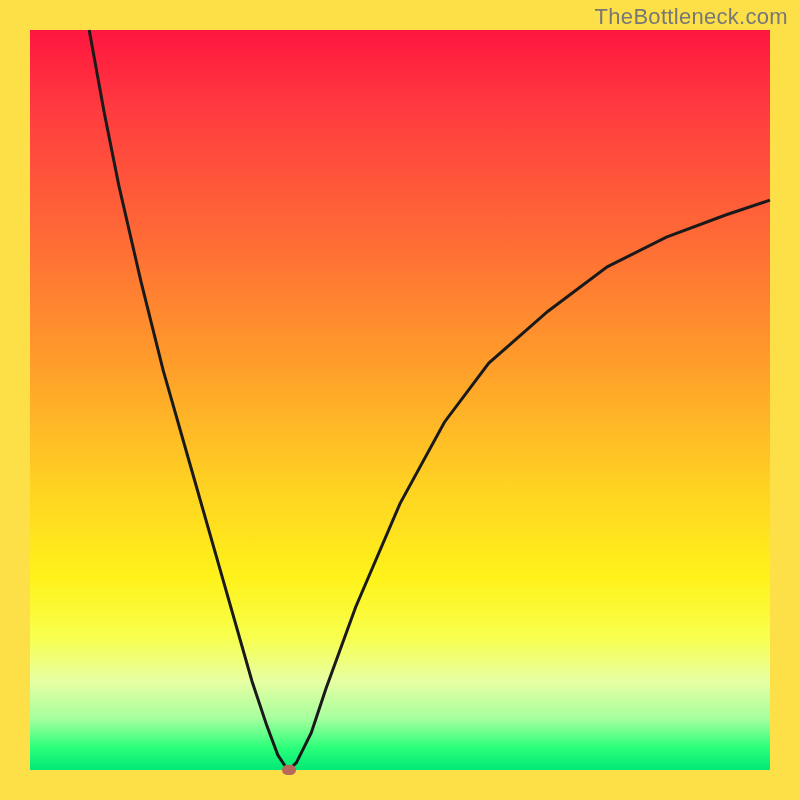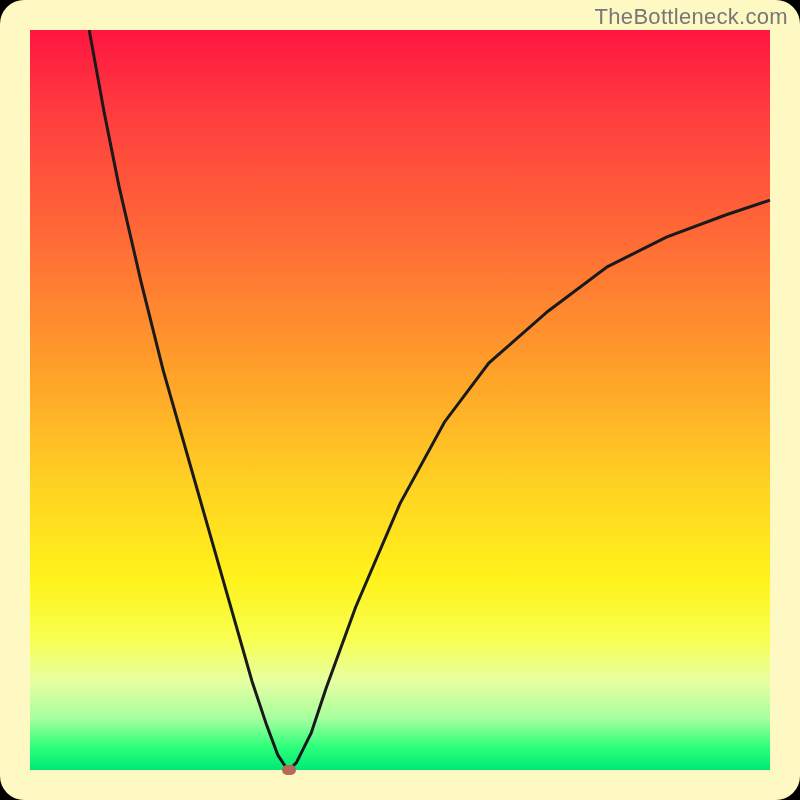--- a/index.html
+++ b/index.html
@@ -10,22 +10,21 @@
     background: #000;
     overflow: hidden;
     font-family: Arial, Helvetica, sans-serif;
   }
   .frame {
     position: absolute;
     left: 0;
     top: 0;
     width: 800px;
     height: 800px;
-    background: #fef9c3;
-    border-radius: 24px;
+    background: #fde047;
   }
   .plot {
     position: absolute;
     left: 30px;
     top: 30px;
     width: 740px;
     height: 740px;
     
     background: linear-gradient(
       to bottom,

